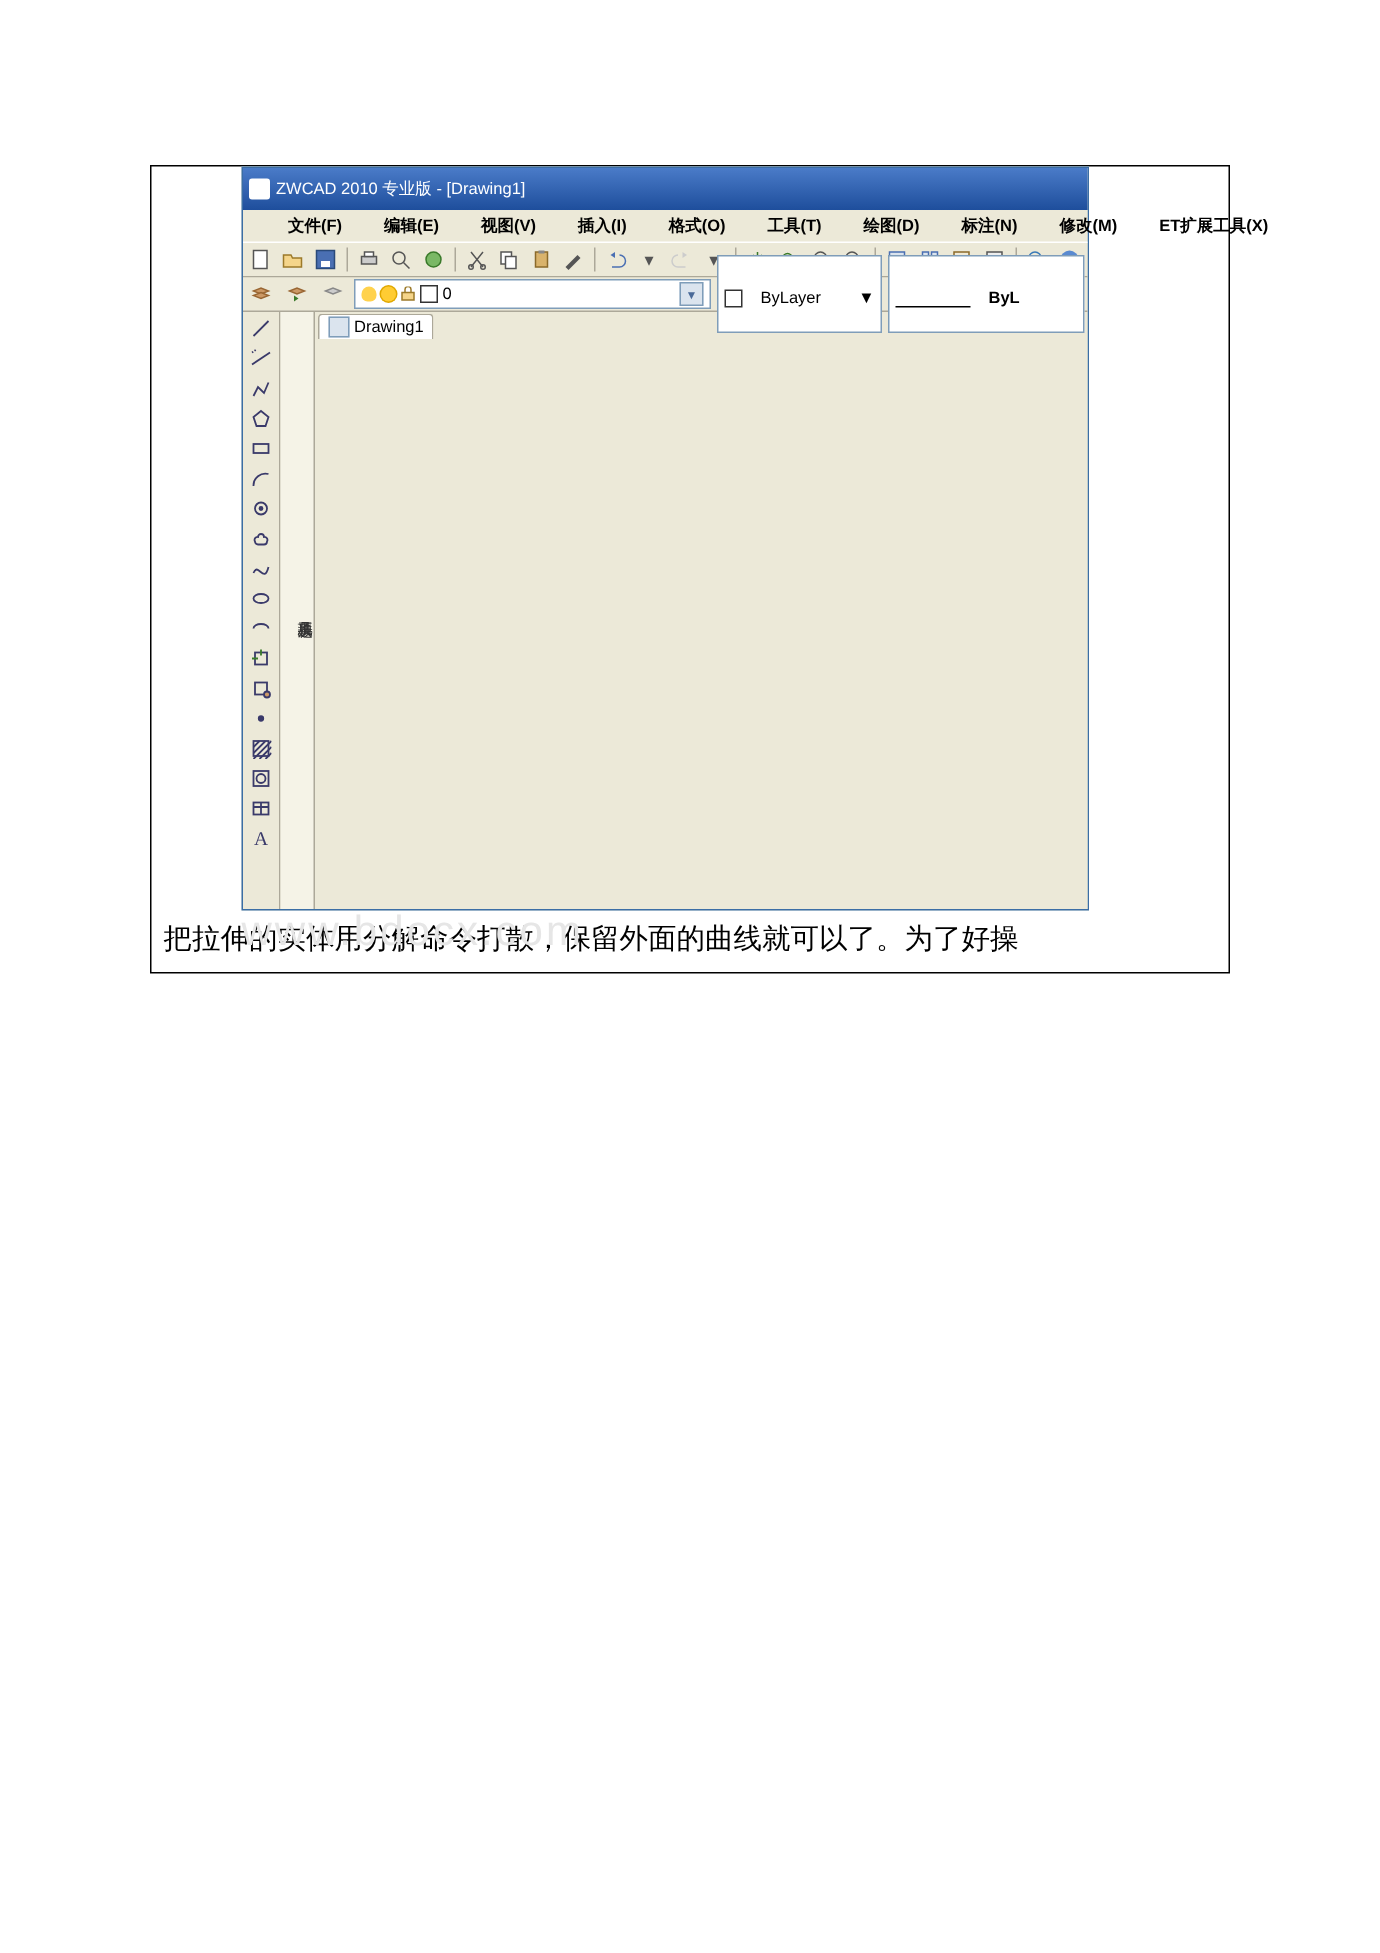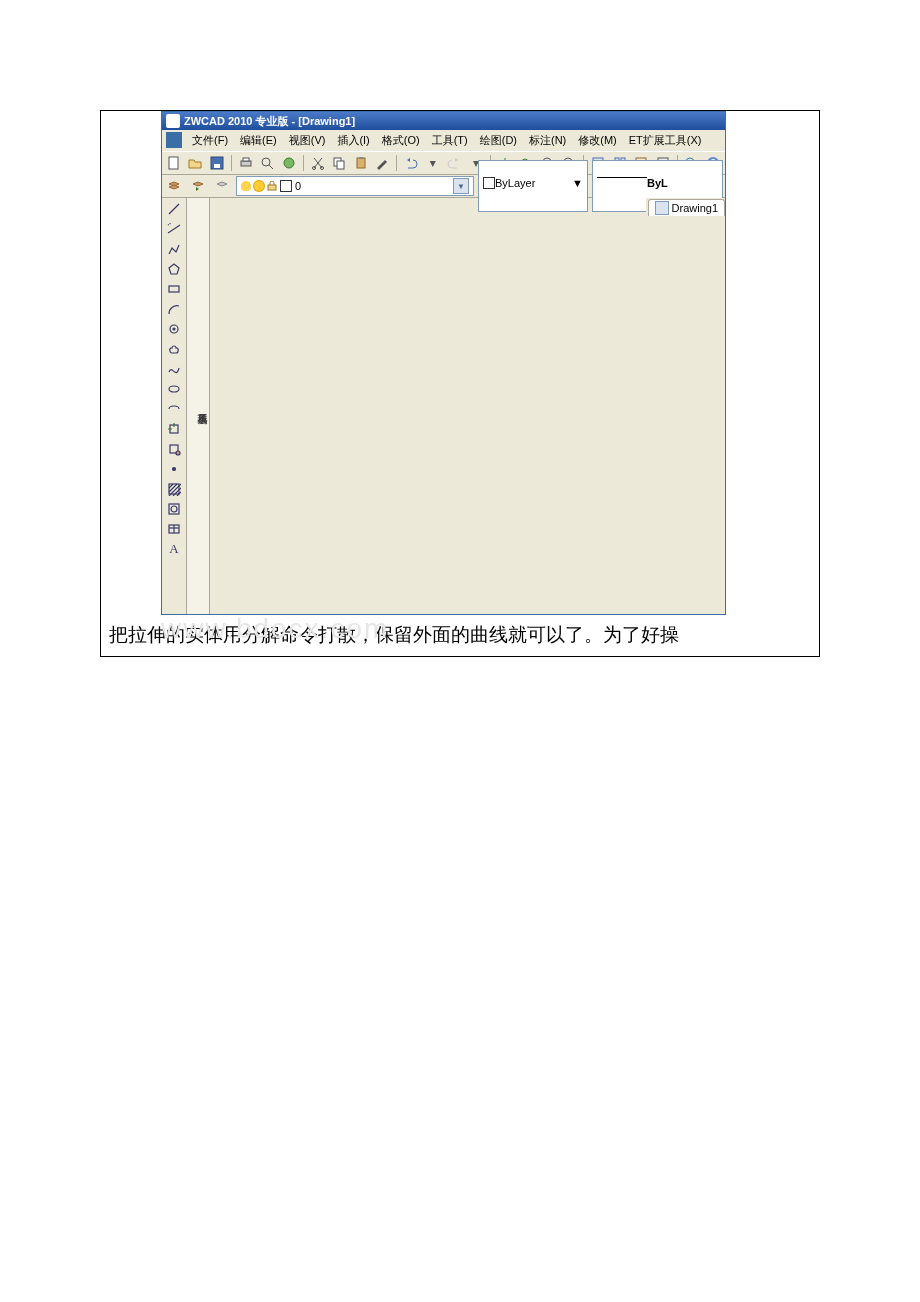--- a/index.html
+++ b/index.html
@@ -26,41 +26,42 @@
     width: 563px;
     margin: 0 0 0 60px;
     border: 1px solid #3b6ea5;
     background: #ece9d8;
     font-family: Tahoma, Arial, sans-serif;
     font-size: 11px;
   }
   .titlebar {
     background: linear-gradient(to bottom, #4a7bc8 0%, #1e4e9c 100%);
     color: #fff;
-    height: 18px;
+    height: 28px;
     line-height: 18px;
     padding: 0 4px;
     display: flex;
     align-items: center;
     gap: 4px;
-    font-weight: bold;
+    font-weight: normal;
     font-size: 11px;
   }
   .titlebar .app-icon {
     width: 14px; height: 14px;
     background: #fff;
     border-radius: 2px;
     display: inline-block;
   }
   .menubar {
     background: #ece9d8;
     padding: 2px 4px;
     display: flex;
-    gap: 0;
+    gap: 16px;
     color: #000;
+    font-weight: bold;
   }
   .menubar .menu-icon {
     width: 16px; height: 16px;
     background: #3b6ea5;
     margin-right: 4px;
   }
   .menubar span.menu-item {
     padding: 1px 6px;
     cursor: default;
     white-space: nowrap;
@@ -119,23 +120,23 @@
   }
   .li-ico { width: 10px; height: 10px; display: inline-block; }
   .bulb { background: #ffd24d; border-radius: 50% 50% 40% 40%; }
   .sun  { background: #ffcc33; border-radius: 50%; box-shadow: 0 0 0 1px #e0a800; }
   .colorbox { width:10px;height:10px;border:1px solid #333;background:#fff; }
   .bylayer-box {
     background: #fff;
     border: 1px solid #7f9db9;
     height: 18px;
     display: flex;
-    align-items: flex-start;
+    align-items: flex-end;
     padding: 16px 4px;
-    gap: 0;
+    gap: 12px;
     font-size: 11px;
   }
   .line-sample {
     width: 50px; height: 0;
     border-top: 1px solid #000;
   }
   .workspace {
     display: flex;
     background: #ece9d8;
   }
@@ -162,22 +163,21 @@
     writing-mode: vertical-rl;
     text-orientation: mixed;
     font-size: 10px;
     text-align: center;
     padding: 4px 0;
     color: #333;
   }
   .canvas-area {
     flex: 1;
     display: flex;
-    flex-direction: column;
-    align-items: flex-end;
+    flex-direction: row;
   }
   .doc-tab-row {
     background: #ece9d8;
     height: 18px;
     display: flex;
     align-items: flex-end;
     padding-left: 2px;
   }
   .doc-tab {
     background: #fff;

